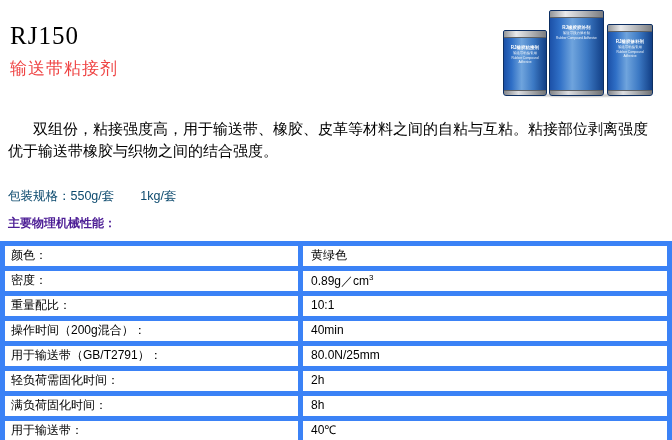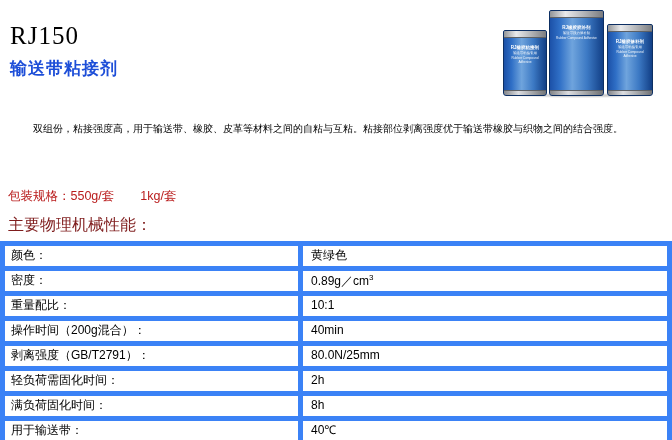--- a/index.html
+++ b/index.html
@@ -36,24 +36,24 @@
   }
   .title-main {
     font-family: "Liberation Serif", serif;
     font-size: 25px;
     letter-spacing: 1px;
     line-height: 1.1;
     color: #000;
   }
   .title-sub {
     font-size: 17px;
-    font-weight: bold;
+    font-weight: normal;
     margin-top: 7px;
     letter-spacing: 1px;
-    color: #1d4ed8;
+    color: #ef4444;
   }
   
   .photo {
     position: absolute;
     right: 6px;
     top: 4px;
     width: 165px;
     height: 92px;
   }
   .can {
@@ -106,40 +106,40 @@
     width: 152px;
     height: 5px;
     background: radial-gradient(ellipse at center, rgba(0,0,0,.28) 0%, rgba(0,0,0,0) 72%);
   }
   
   .para {
     position: absolute;
     left: 8px;
     top: 118px;
     width: 648px;
-    font-size: 10px;
+    font-size: 15px;
     line-height: 22px;
     text-indent: 25px;
     color: #000;
   }
   .spec {
     position: absolute;
     left: 8px;
     top: 188px;
     font-size: 12.5px;
-    color: #b91c1c;
+    color: #0c4a6e;
   }
   .spec .gap { display: inline-block; width: 26px; }
   .section-title {
     position: absolute;
     left: 8px;
     top: 215px;
-    font-size: 16px;
-    font-weight: normal;
-    color: #7f1d1d;
+    font-size: 12px;
+    font-weight: bold;
+    color: #4c1d95;
   }
   
   table.props {
     position: absolute;
     left: 0;
     top: 241px;
     width: 672px;
     border-collapse: collapse;
     font-size: 12px;
   }
@@ -220,21 +220,21 @@
       </tr>
       <tr>
         <td class="k">重量配比：</td>
         <td class="v"> 10:1</td>
       </tr>
       <tr>
         <td class="k">操作时间（200g混合）：</td>
         <td class="v">40min</td>
       </tr>
       <tr>
-        <td class="k">剥离强度（GB/T2791）：</td>
+        <td class="k">用于输送带（GB/T2791）：</td>
         <td class="v">80.0N/25mm</td>
       </tr>
       <tr>
         <td class="k">轻负荷需固化时间：</td>
         <td class="v">2h</td>
       </tr>
       <tr>
         <td class="k">满负荷固化时间：</td>
         <td class="v">8h</td>
       </tr>

